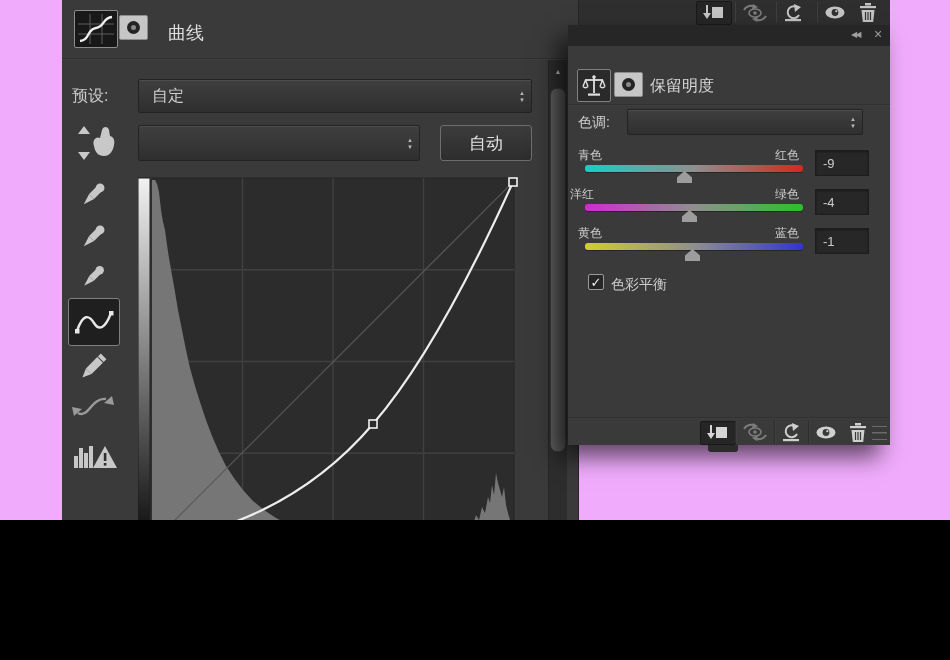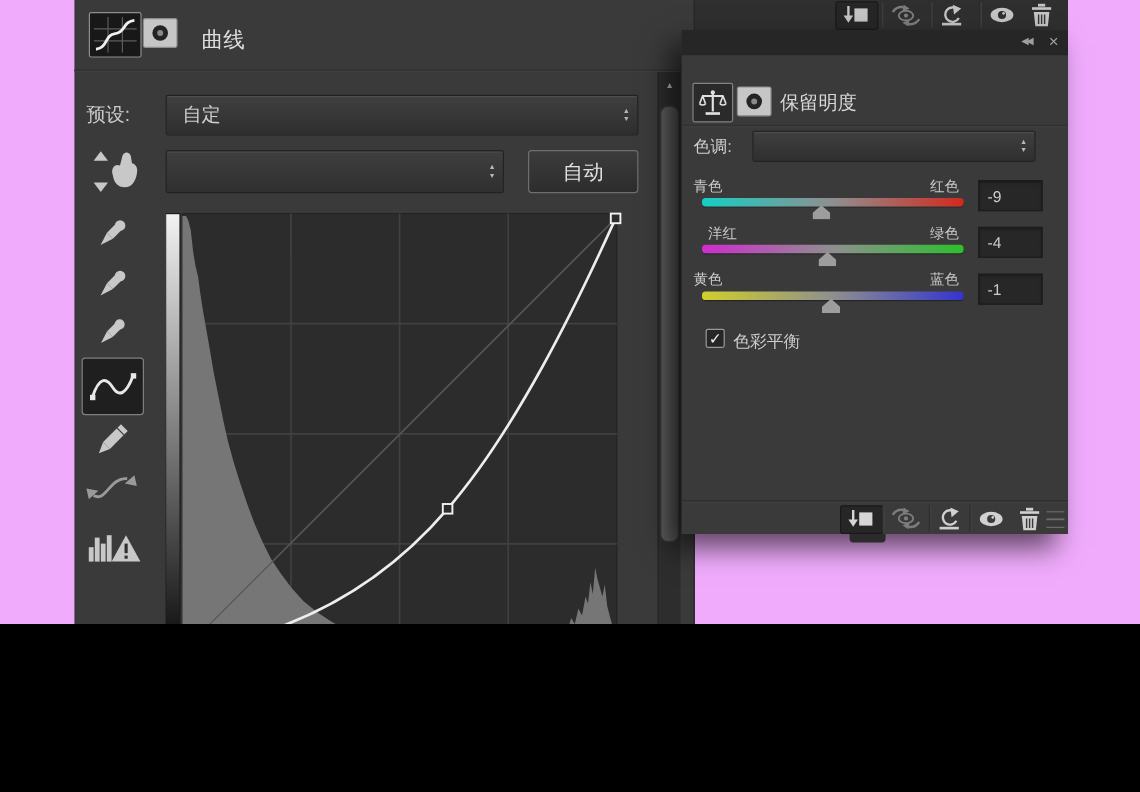--- a/index.html
+++ b/index.html
@@ -345,21 +345,21 @@
     </div>
 
     <div class="abs cb-label" style="left:10px;top:122px;">青色</div>
     <div class="abs cb-label" style="left:207px;top:122px;">红色</div>
     <div class="abs cb-bar bar-cyan-red" style="left:17px;top:140px;width:218px;"></div>
     <div class="abs cb-thumb" style="left:109px;top:146px;"></div>
     <div class="abs value-box" style="left:247px;top:125px;width:54px;height:26px;">
       <span>-9</span>
     </div>
 
-    <div class="abs cb-label" style="left:22px;top:161px;">洋红</div>
+    <div class="abs cb-label" style="left:2px;top:161px;">洋红</div>
     <div class="abs cb-label" style="left:207px;top:161px;">绿色</div>
     <div class="abs cb-bar bar-magenta-green" style="left:17px;top:179px;width:218px;"></div>
     <div class="abs cb-thumb" style="left:114px;top:185px;"></div>
     <div class="abs value-box" style="left:247px;top:164px;width:54px;height:26px;">
       <span>-4</span>
     </div>
 
     <div class="abs cb-label" style="left:10px;top:200px;">黄色</div>
     <div class="abs cb-label" style="left:207px;top:200px;">蓝色</div>
     <div class="abs cb-bar bar-yellow-blue" style="left:17px;top:218px;width:218px;"></div>

